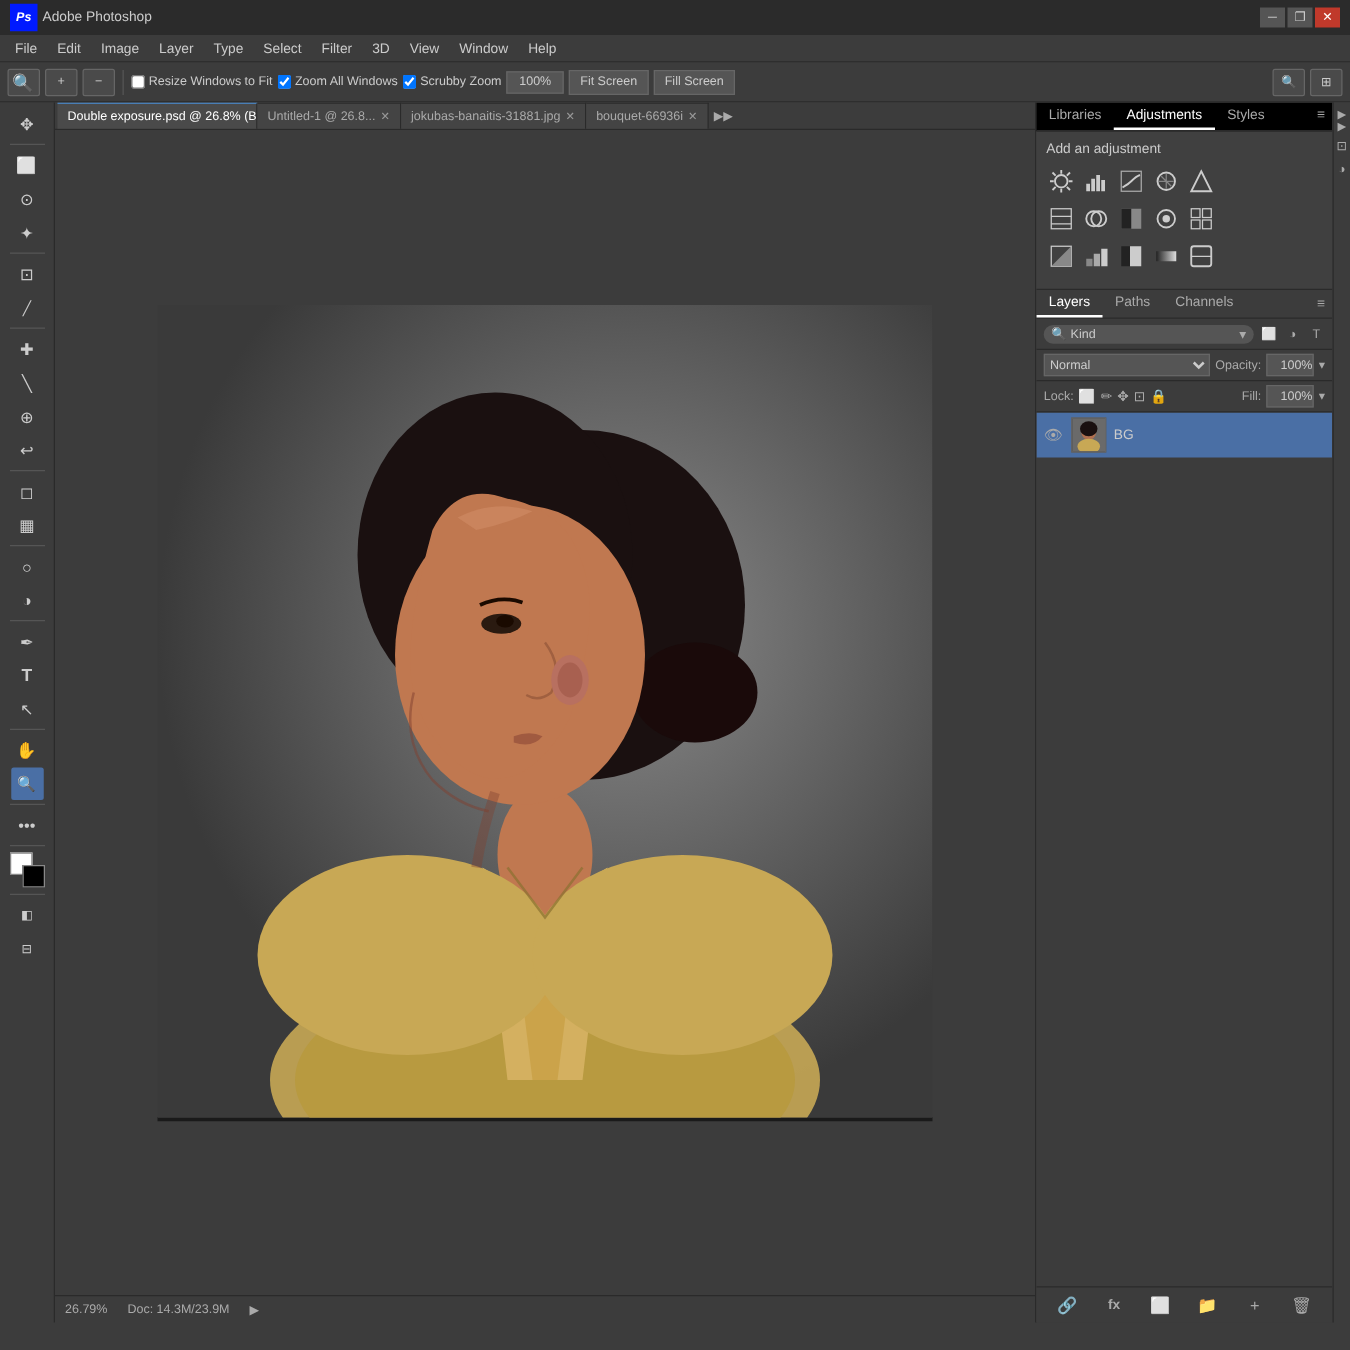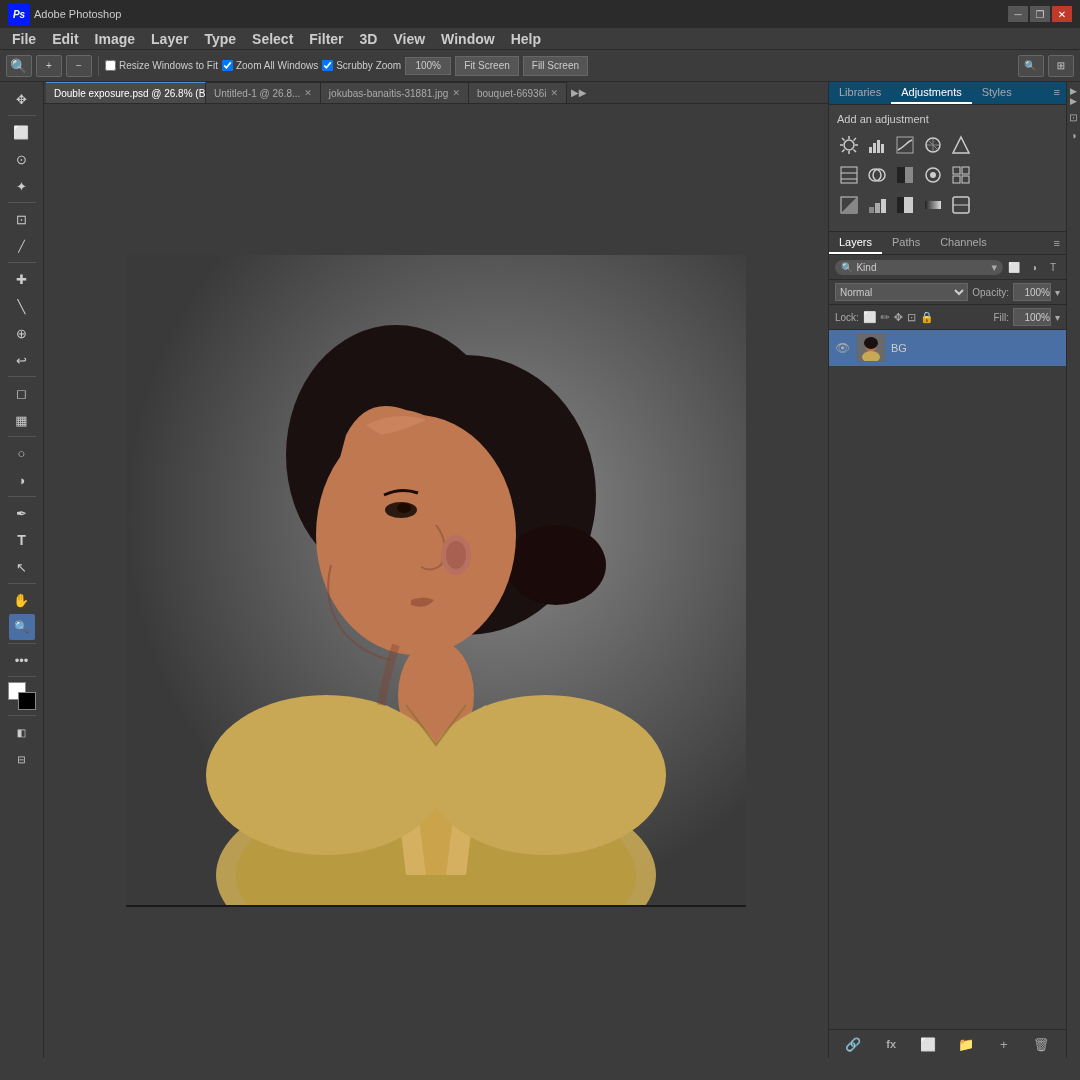--- a/index.html
+++ b/index.html
@@ -8,21 +8,21 @@
     
     #titlebar { display: flex; align-items: center; justify-content: space-between; background: #2b2b2b; height: 28px; padding: 0 8px; }
     #titlebar-left { display: flex; align-items: center; gap: 4px; }
     #ps-logo { width: 22px; height: 22px; background: #001aff; color: white; font-size: 10px; font-weight: bold; display: flex; align-items: center; justify-content: center; font-style: italic; }
     #titlebar-right { display: flex; gap: 2px; }
     .winbtn { width: 20px; height: 16px; background: #555; color: #ccc; font-size: 10px; display: flex; align-items: center; justify-content: center; cursor: pointer; }
     .winbtn.close { background: #c0392b; color: white; }
 
     
     #menubar { display: flex; align-items: center; background: #3c3c3c; height: 22px; padding: 0 4px; border-bottom: 1px solid #2a2a2a; }
-    .menu-item { padding: 2px 8px; color: #ccc; font-size: 14px; cursor: pointer; height: 100%; display: flex; align-items: center; font-weight: bold; }
+    .menu-item { padding: 2px 8px; color: #ccc; font-size: 11px; cursor: pointer; height: 100%; display: flex; align-items: center; }
 
     
     #toolbar { display: flex; align-items: center; background: #3c3c3c; height: 32px; padding: 0 6px; gap: 4px; border-bottom: 1px solid #2a2a2a; }
     .tb-btn { display: flex; align-items: center; justify-content: center; width: 26px; height: 22px; background: #4a4a4a; border: 1px solid #666; color: #ccc; font-size: 10px; cursor: pointer; border-radius: 2px; }
     .tb-sep { width: 1px; height: 20px; background: #555; margin: 0 2px; }
     .tb-check { display: flex; align-items: center; gap: 3px; font-size: 10px; color: #ccc; }
     .tb-check input { width: 11px; height: 11px; }
     .tb-input { background: #555; border: 1px solid #666; color: #ccc; font-size: 10px; height: 18px; width: 40px; text-align: center; }
     .tb-text-btn { padding: 2px 8px; background: #555; border: 1px solid #666; color: #ccc; font-size: 10px; cursor: pointer; height: 20px; white-space: nowrap; }
 
@@ -53,21 +53,21 @@
     #canvas-bg { background: #1a1a1a; position: relative; }
 
     
     #statusbar { height: 22px; background: #3c3c3c; border-top: 1px solid #2a2a2a; display: flex; align-items: center; padding: 0 8px; gap: 16px; font-size: 10px; color: #aaa; }
 
     
     #right-panel { width: 252px; background: #3c3c3c; border-left: 1px solid #2a2a2a; display: flex; flex-direction: column; }
 
     
     #adj-panel { background: #404040; border-bottom: 1px solid #2a2a2a; }
-    #adj-tabs { display: flex; background: #0c4a6e; border-bottom: 1px solid #2a2a2a; }
+    #adj-tabs { display: flex; background: #000000; border-bottom: 1px solid #2a2a2a; }
     .adj-tab { padding: 4px 10px; font-size: 11px; color: #aaa; cursor: pointer; border-bottom: 2px solid transparent; }
     .adj-tab.active { color: #fff; border-bottom: 2px solid #fff; }
     .adj-tab-menu { margin-left: auto; padding: 4px 6px; color: #aaa; cursor: pointer; }
 
     #adj-content { padding: 8px; }
     #adj-title { font-size: 11px; color: #ccc; margin-bottom: 8px; }
 
     .adj-icons-row { display: flex; gap: 4px; margin-bottom: 6px; flex-wrap: wrap; }
     .adj-icon { width: 24px; height: 24px; display: flex; align-items: center; justify-content: center; color: #ccc; font-size: 12px; cursor: pointer; }
 
@@ -287,20 +287,25 @@
 
           <path d="M205,310 Q195,350 220,380 Q240,400 265,405" stroke="#804030" stroke-width="2" fill="none" opacity="0.5"></path>
 
           <path d="M270,390 Q260,420 255,450" stroke="#804030" stroke-width="8" fill="none" opacity="0.4"></path>
 
           <path d="M280,450 L310,490 L340,450" stroke="#8a7030" stroke-width="2" fill="none" opacity="0.7"></path>
         </svg>
       </div>
     </div>
 
+    <div id="statusbar">
+      <span>26.79%</span>
+      <span>Doc: 14.3M/23.9M</span>
+      <span>▶</span>
+    </div>
   </div>
 
   <div id="right-panel">
 
     <div style="display:flex; height:100%;">
 
       <div style="flex:1; display:flex; flex-direction:column; overflow:hidden;">
 
         <div id="adj-panel">
           <div id="adj-tabs">

